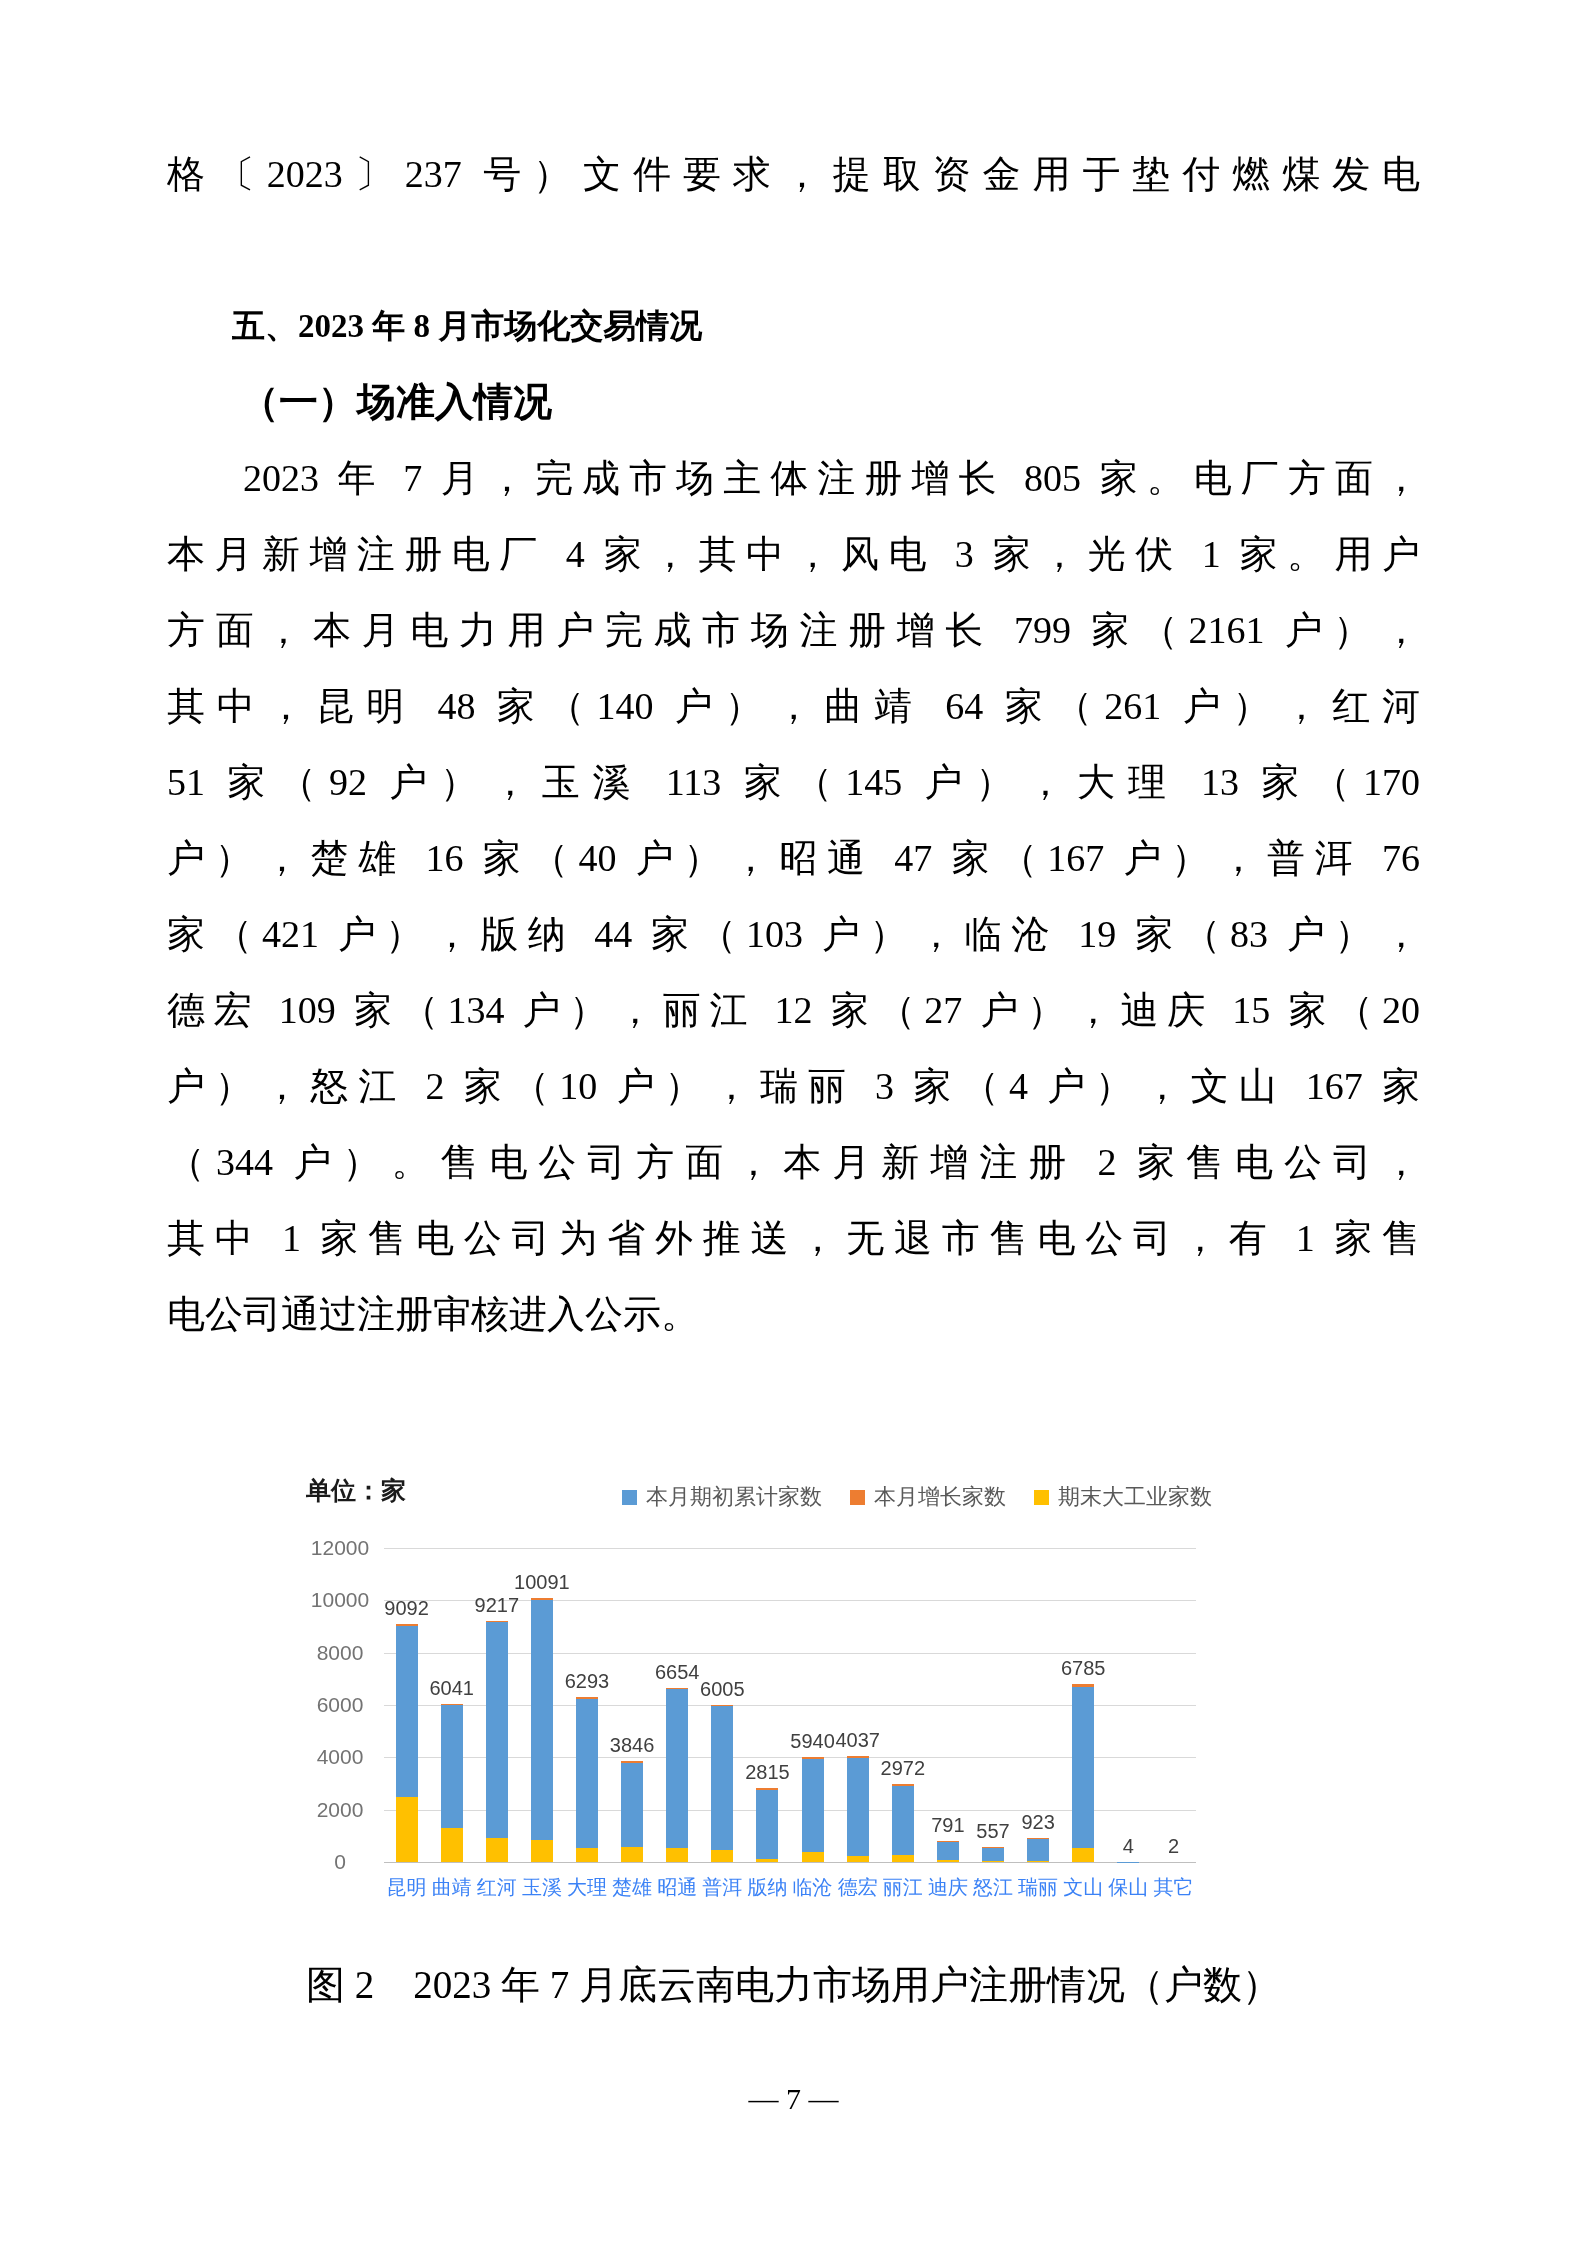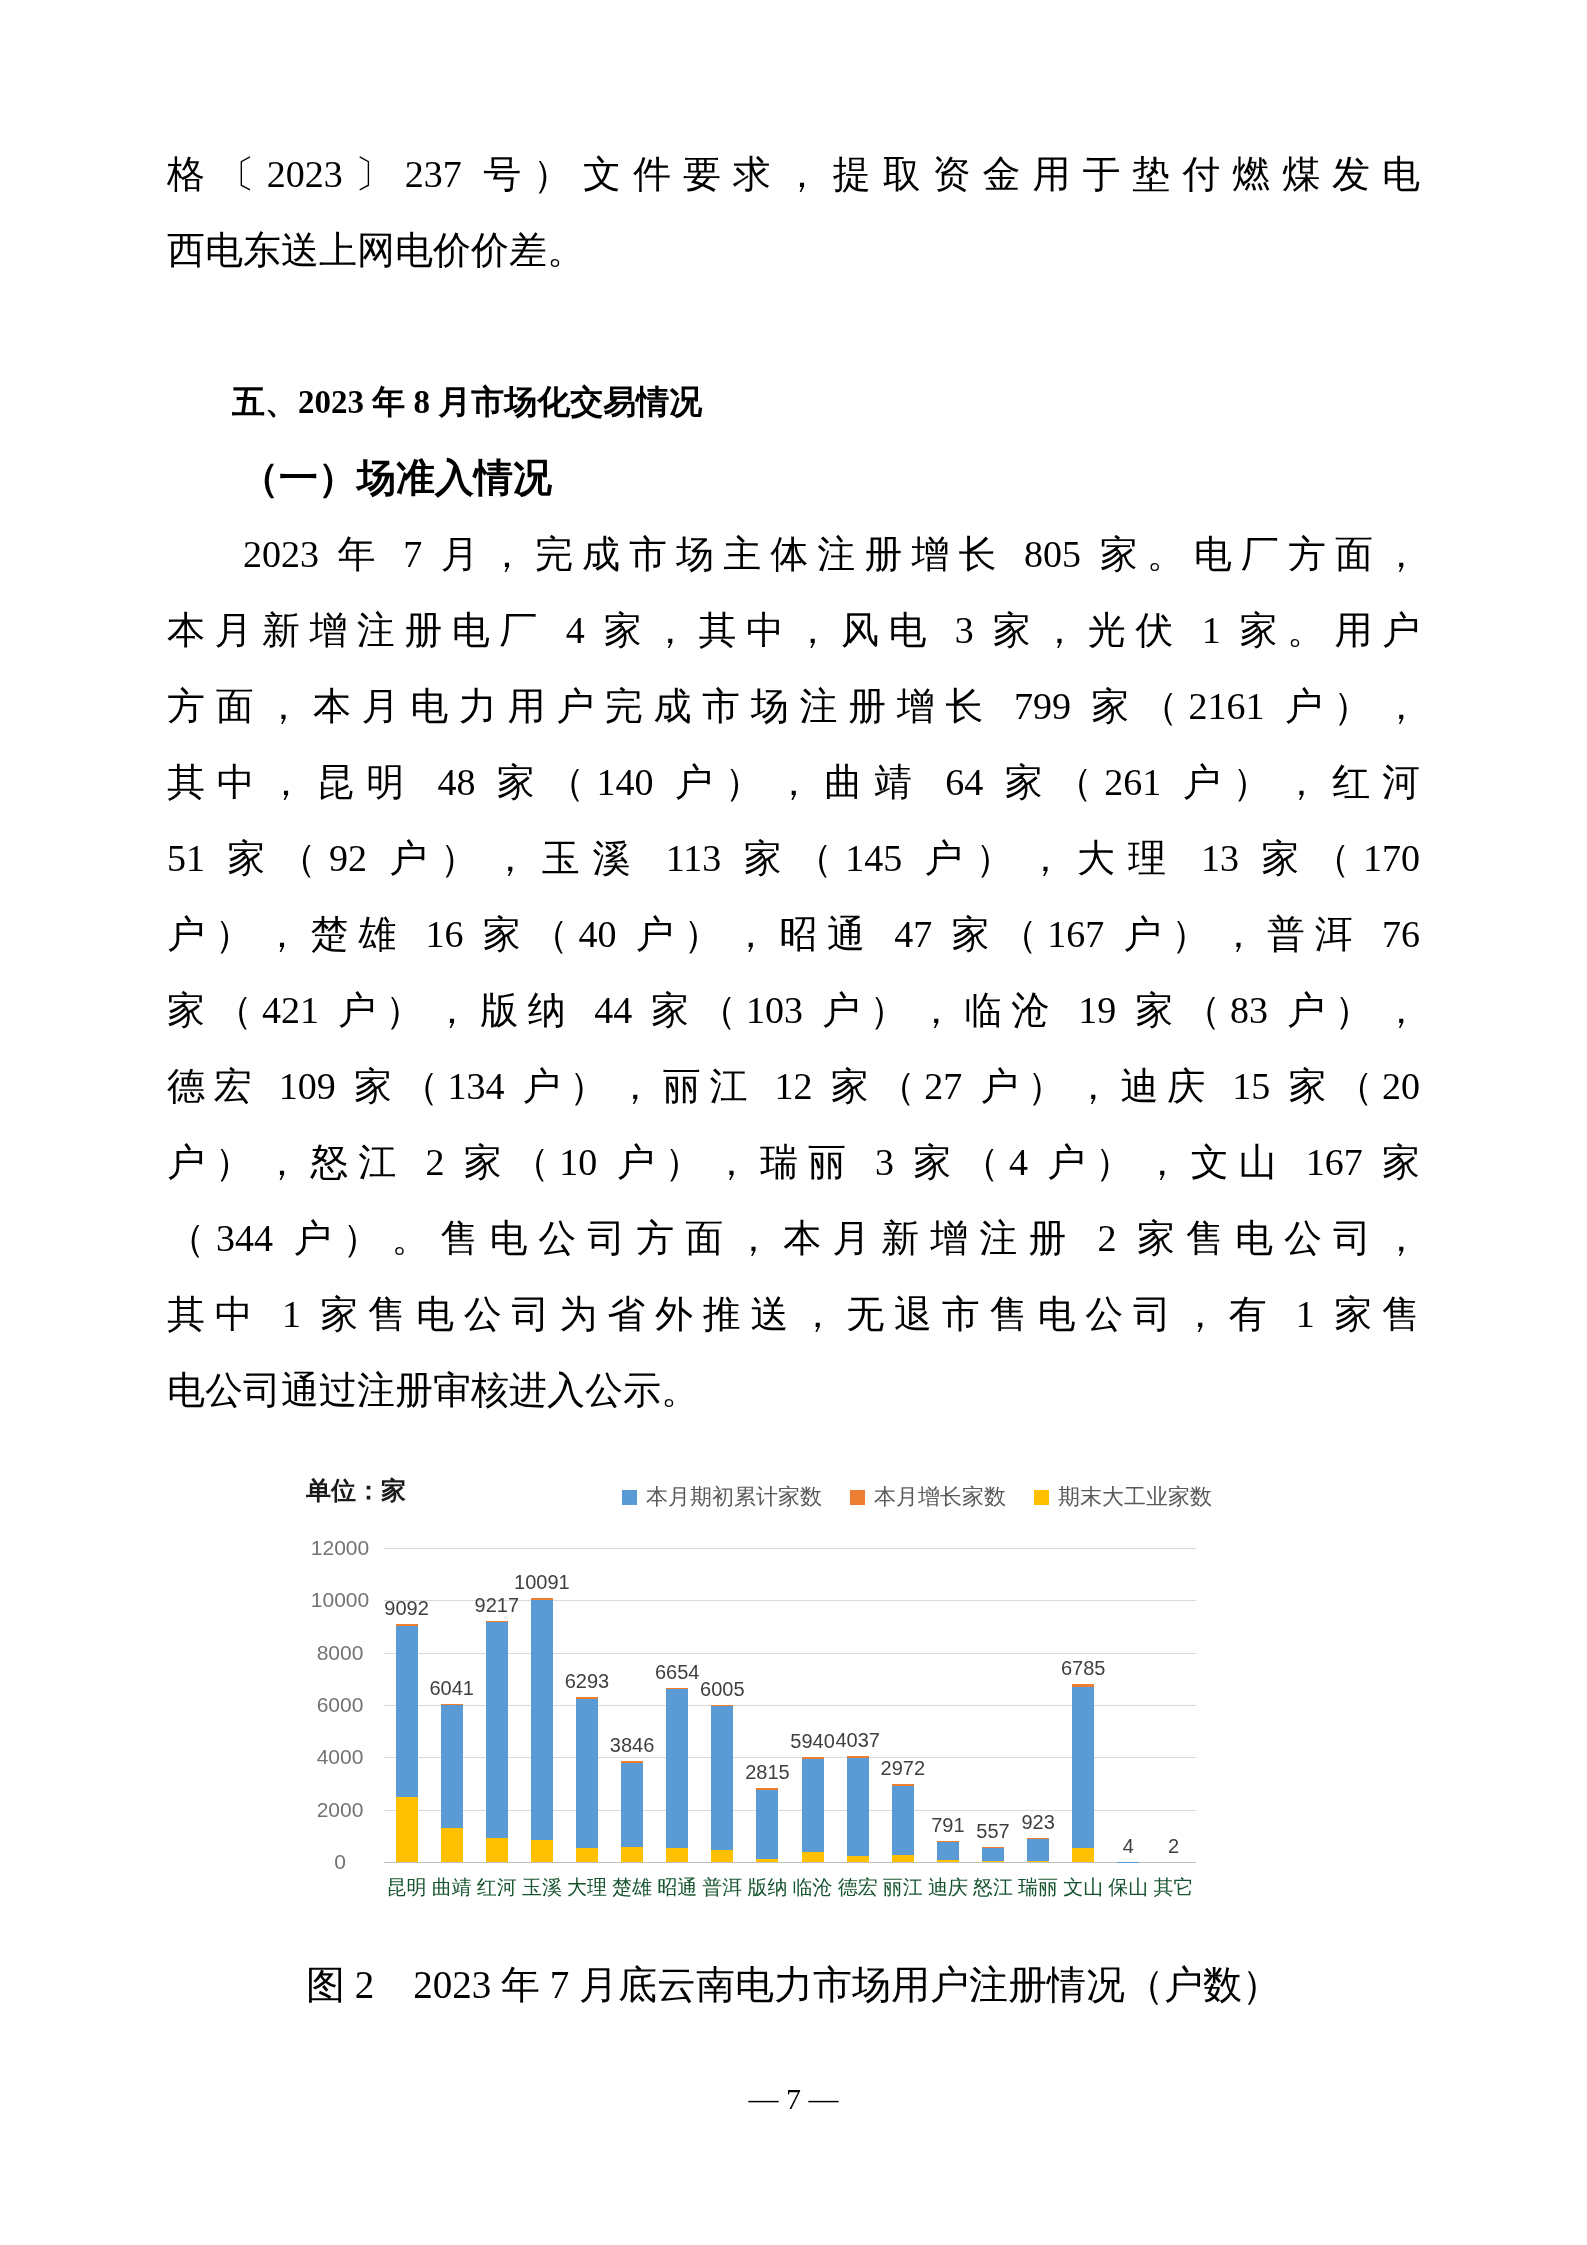--- a/index.html
+++ b/index.html
@@ -29,39 +29,38 @@
   .legend-item{display:flex;align-items:center;gap:9px;}
   .legend-swatch{width:15px;height:15px;display:inline-block;}
   .legend-label{font-size:22px;color:#595959;white-space:nowrap;}
   .plot{position:absolute;left:0;top:0;width:907px;height:490px;}
   .gridline{position:absolute;height:1px;background:#d9d9d9;}
   .gridline.axis0{background:#bfbfbf;}
   .ylab{position:absolute;width:72px;text-align:center;font-size:21px;color:#737373;}
   .bar{position:absolute;display:flex;flex-direction:column;}
   .seg{width:100%;}
   .vlab{position:absolute;text-align:center;font-size:20px;color:#404040;white-space:nowrap;}
-  .xlab{position:absolute;text-align:center;font-size:20px;color:#14532d;white-space:nowrap;}
+  .xlab{position:absolute;text-align:center;font-size:20px;color:#3b82f6;white-space:nowrap;}
 
   .caption{
     position:absolute;left:0;top:1958px;width:1587px;text-align:center;
     font-size:39px;color:#000;
   }
   .footer{
     position:absolute;left:0;top:2082px;width:1587px;text-align:center;
     font-size:30px;color:#000;
   }
 </style>
 </head>
 <body>
 
 <div class="page">
 
   <div class="textcol">
     <div class="tline fill">格〔2023〕237 号）文件要求，提取资金用于垫付燃煤发电</div>
-    <div class="tline">西电东送上网电价价差。</div>
     <div class="spacer"></div>
     <div class="tline h1">五、2023 年 8 月市场化交易情况</div>
     <div class="tline h2">（一）场准入情况</div>
     <div class="tline fill indent">2023 年 7 月，完成市场主体注册增长 805 家。电厂方面，</div>
     <div class="tline fill">本月新增注册电厂 4 家，其中，风电 3 家，光伏 1 家。用户</div>
     <div class="tline fill">方面，本月电力用户完成市场注册增长 799 家（2161 户），</div>
     <div class="tline fill">其中，昆明 48 家（140 户），曲靖 64 家（261 户），红河</div>
     <div class="tline fill">51 家（92 户），玉溪 113 家（145 户），大理 13 家（170</div>
     <div class="tline fill">户），楚雄 16 家（40 户），昭通 47 家（167 户），普洱 76</div>
     <div class="tline fill">家（421 户），版纳 44 家（103 户），临沧 19 家（83 户），</div>

